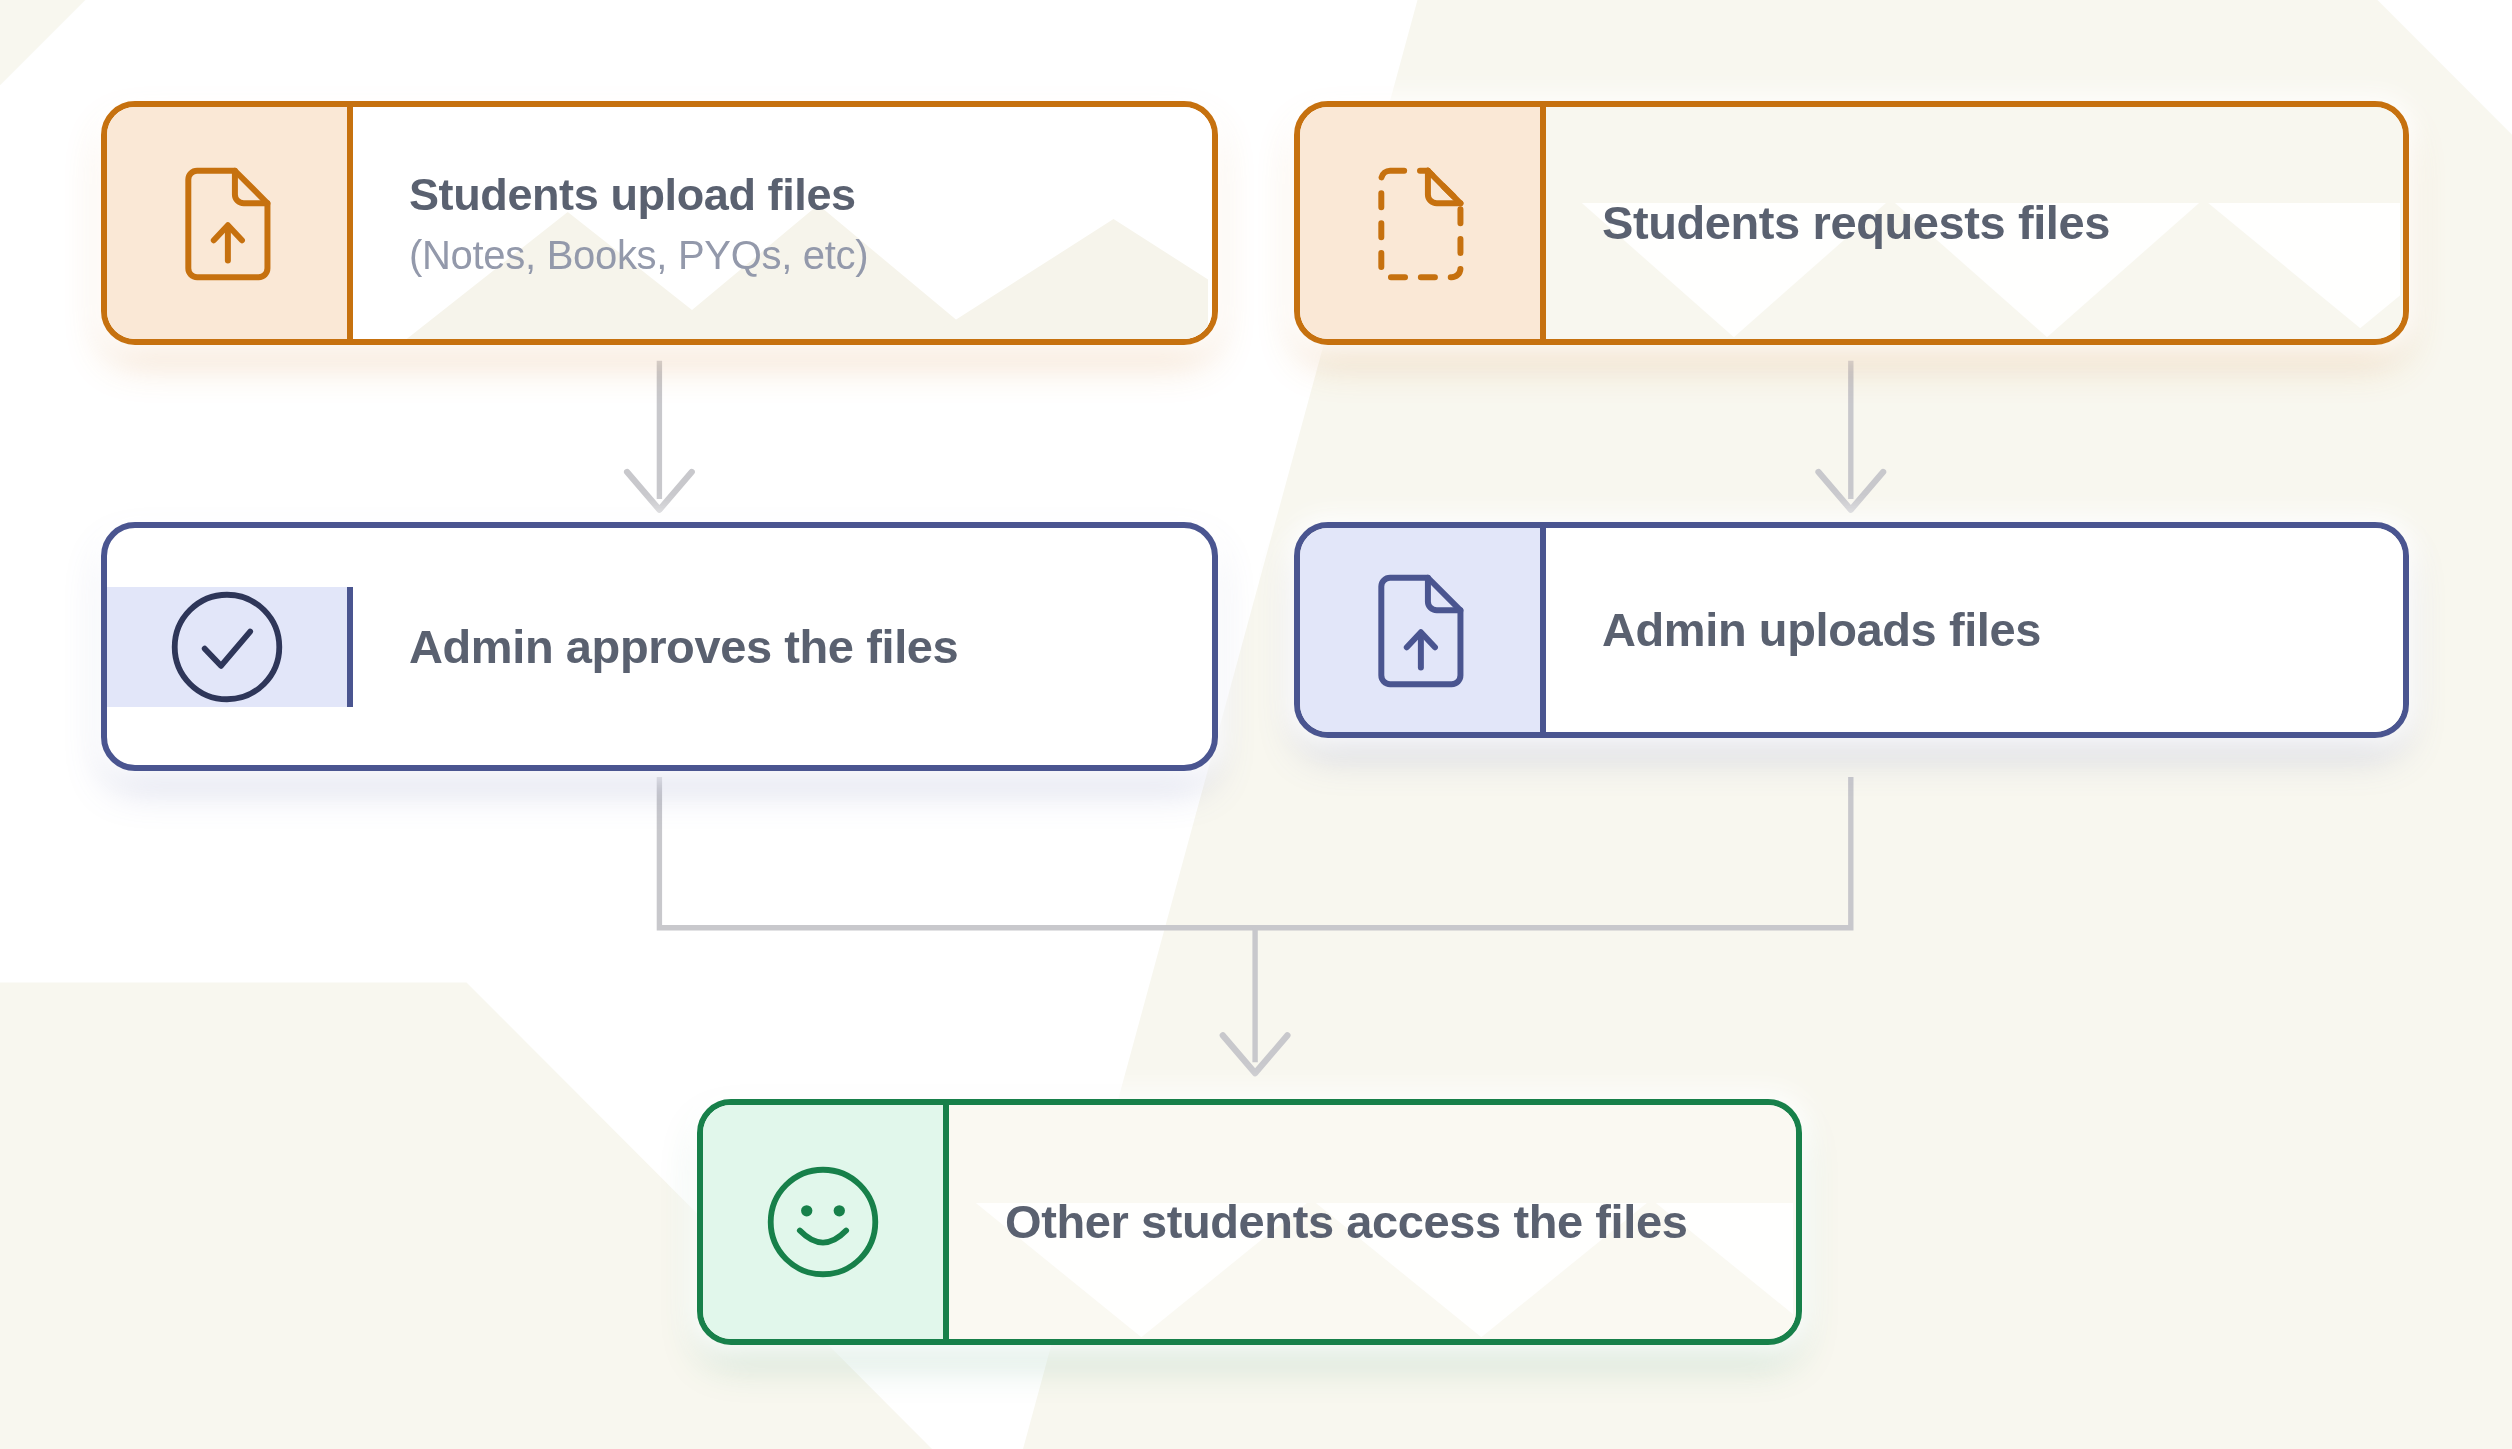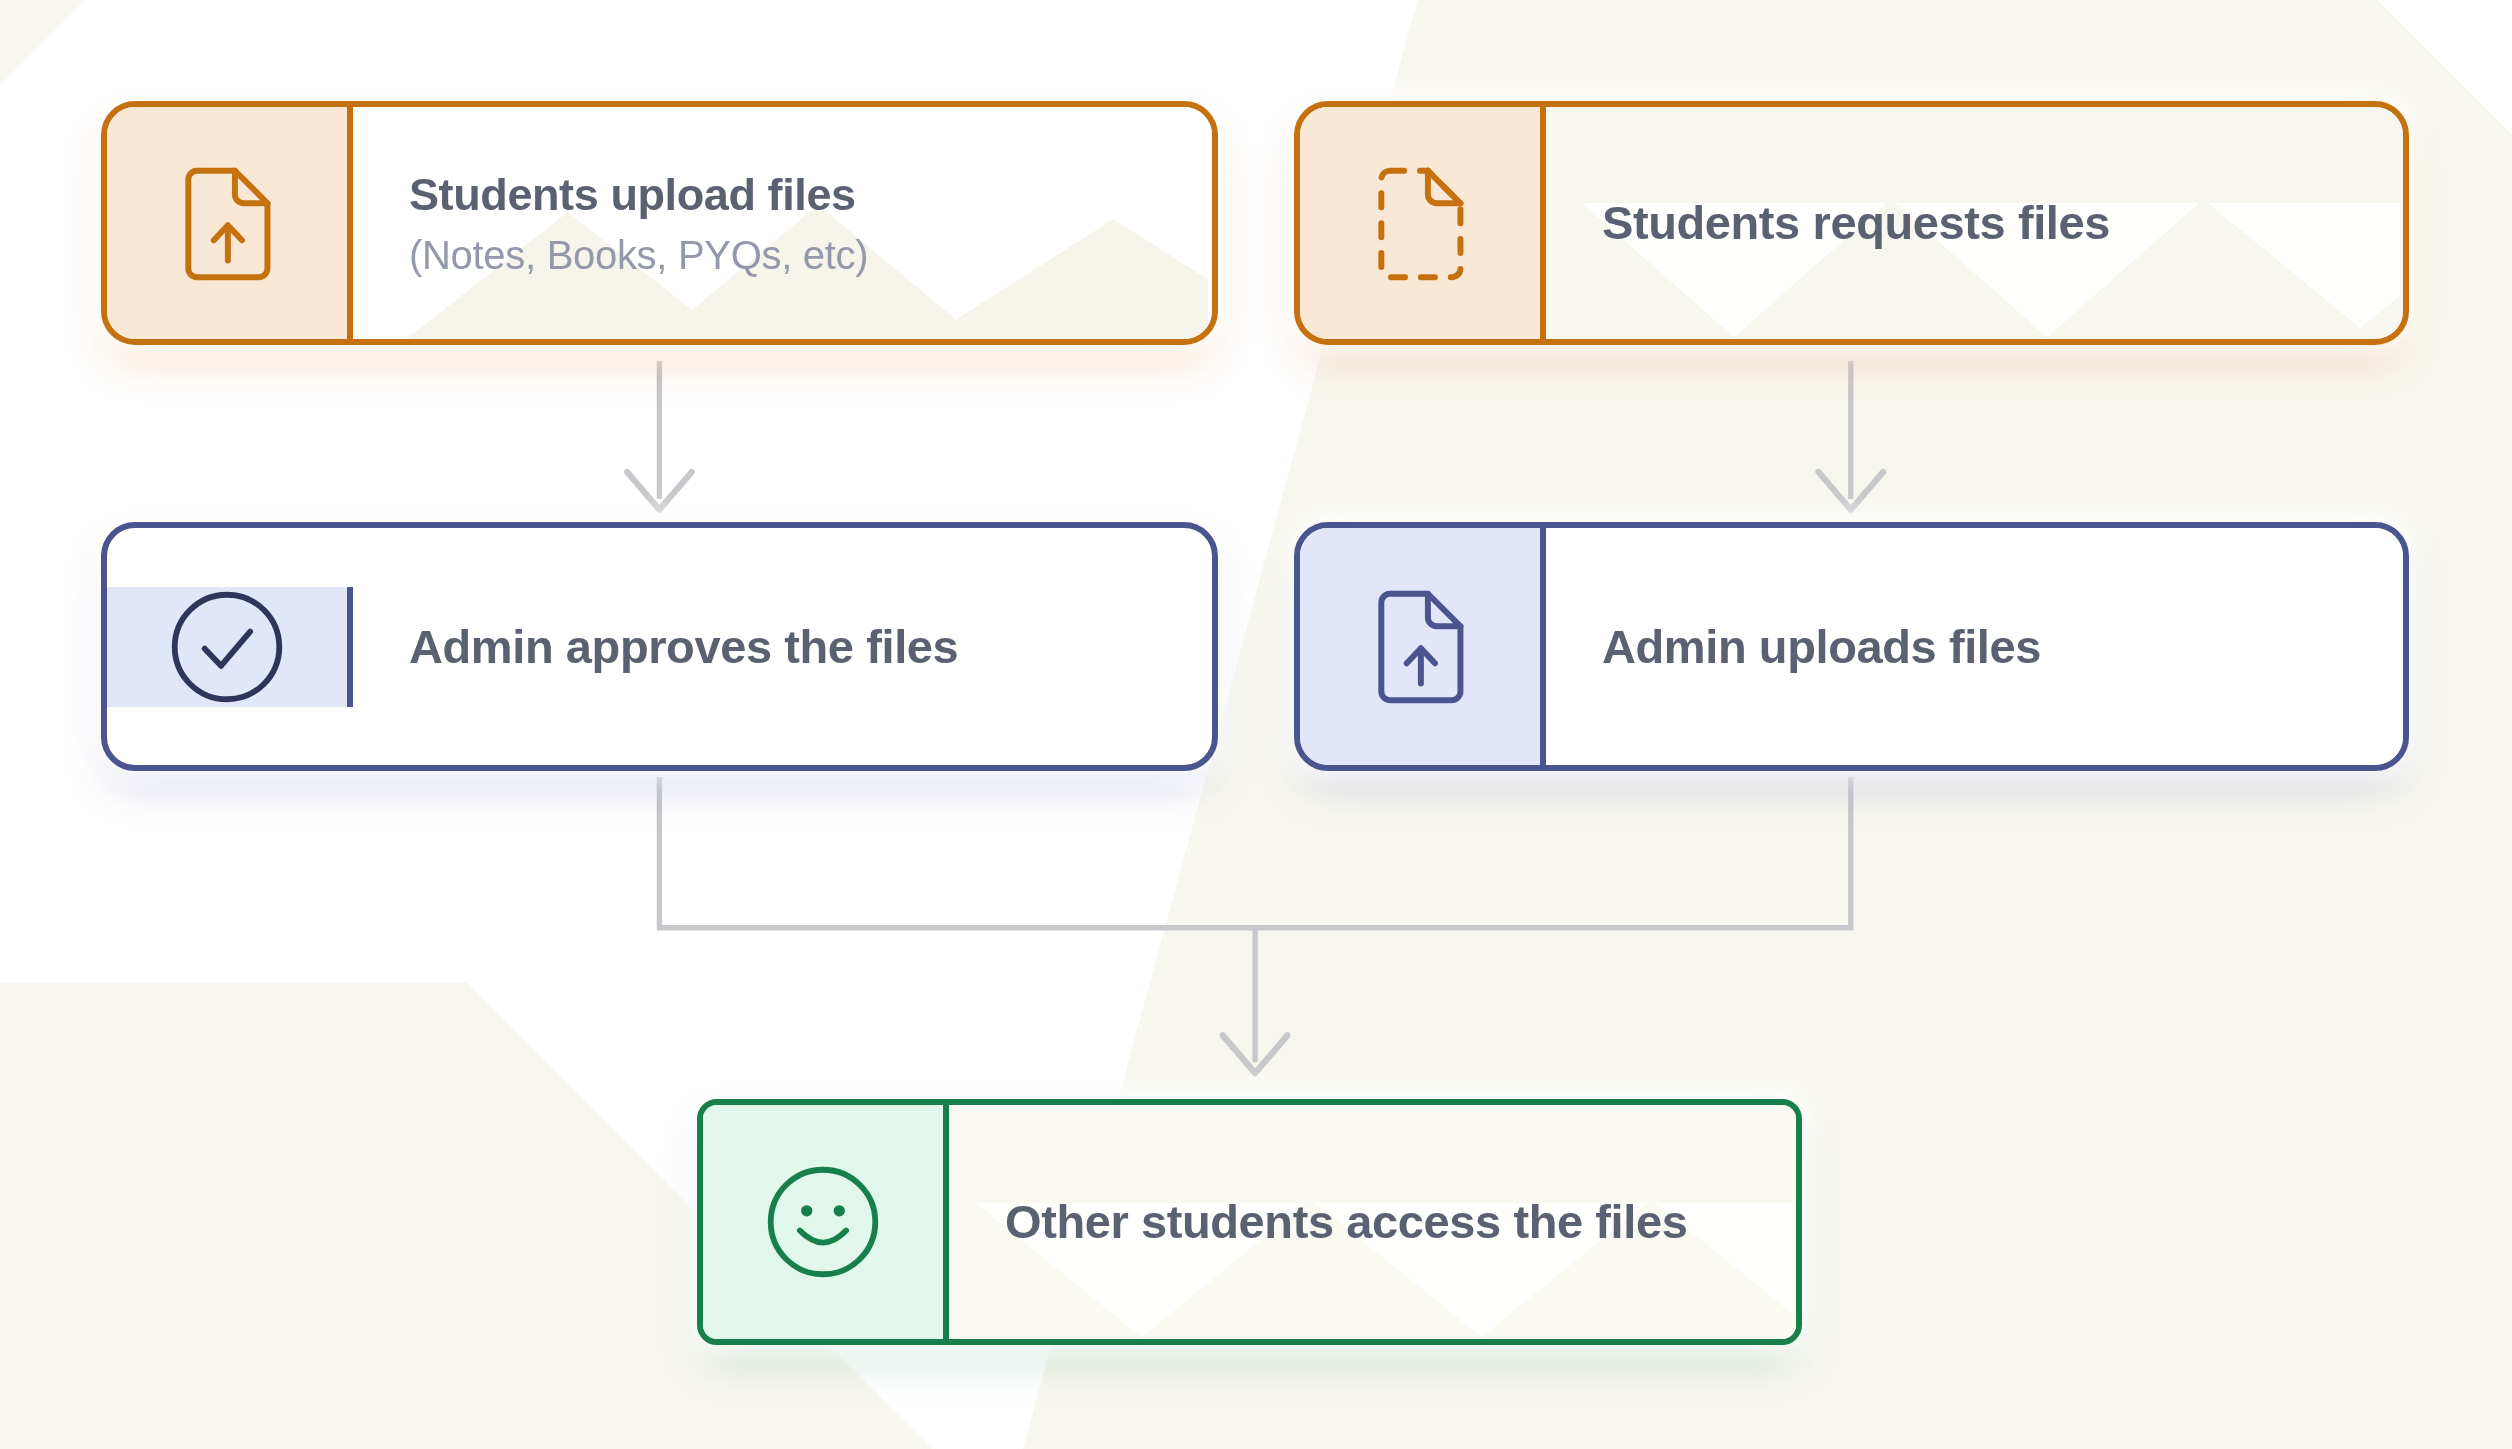--- a/index.html
+++ b/index.html
@@ -8,21 +8,21 @@
     background:#ffffff;font-family:"Liberation Sans",sans-serif;
   }
   .bg-layer{position:absolute;left:0;top:0;width:2512px;height:1450px;z-index:0;}
   .arrow-layer{position:absolute;left:0;top:0;width:2512px;height:1450px;z-index:1;}
   .box{
     position:absolute;display:flex;box-sizing:border-box;
     border:6.3px solid;border-radius:34px;z-index:2;overflow:hidden;
   }
   .box.orange{border-color:#C6710F;box-shadow:0 0 23px 7.2px rgba(255,255,255,.9),0 21.5px 41px -7.2px rgba(214,134,50,.30);}
   .box.navy  {border-color:#4A5590;box-shadow:0 0 23px 7.2px rgba(255,255,255,.9),0 21.5px 41px -7.2px rgba(96,108,172,.28);}
-  .box.green {border-color:#17804A;box-shadow:0 0 27px 9px rgba(255,255,255,.95),0 21.5px 41px -7.2px rgba(34,134,84,.25);border-radius:20px;}
+  .box.green {border-color:#17804A;box-shadow:0 0 27px 9px rgba(255,255,255,.95),0 21.5px 41px -7.2px rgba(34,134,84,.25);}
   .panel{
     flex:0 0 240px;display:flex;align-items:center;justify-content:center;
     border-right:6.3px solid;
   }
   .orange .panel{background:#FAE8D6;border-right-color:#C6710F;}
   .navy   .panel{background:#E2E6F9;border-right-color:#4A5590;}
   .green  .panel{background:#E1F7EB;border-right-color:#17804A;}
   .content{
     flex:1;position:relative;display:flex;flex-direction:column;
     justify-content:center;padding-left:56px;
@@ -115,21 +115,21 @@
       <svg width="120" height="120" viewBox="0 0 70 70" fill="none" stroke="#2E3659" stroke-width="3.4" stroke-linecap="round" stroke-linejoin="round">
         <circle cx="35" cy="35" r="30.5"></circle>
         <path d="M22 36l9.5 10L48.5 26"></path>
       </svg>
     </div>
     <div class="content c-white">
       <div class="label">Admin approves the files</div>
     </div>
   </div>
 
-  <div class="box navy" style="left:1294px;top:522px;width:1115px;height:249px;">
+  <div class="box navy" style="left:1294px;top:522px;width:1115px;height:216px;">
     <div class="panel">
       <svg width="102" height="117" viewBox="0 0 58 66" fill="none" stroke="#4A5590" stroke-width="3.4" stroke-linecap="round" stroke-linejoin="round">
         <path d="M12 3h21.5L52 21.5V58.5c0 2.8-2.2 5-5 5H12c-2.8 0-5-2.2-5-5V8c0-2.8 2.2-5 5-5z"></path>
         <path d="M33.5 3v13.5c0 2.8 2.2 5 5 5H52"></path>
         <path d="M29.5 54V36"></path>
         <path d="M21.5 42.5 29.5 34l8 8.5"></path>
       </svg>
     </div>
     <div class="content c-white">
       <div class="label">Admin uploads files</div>

